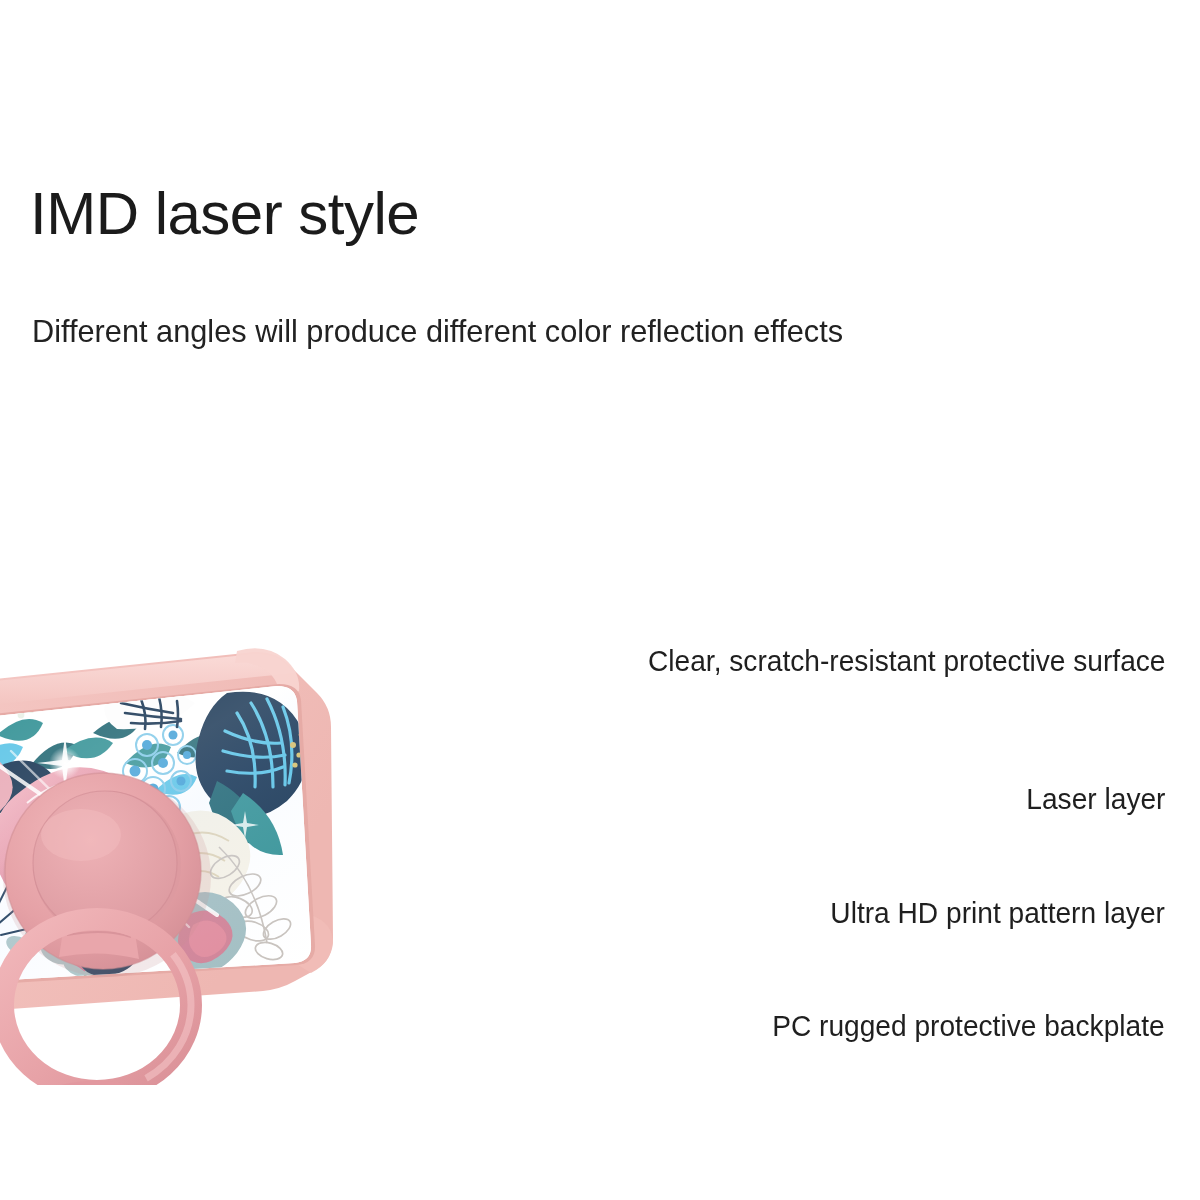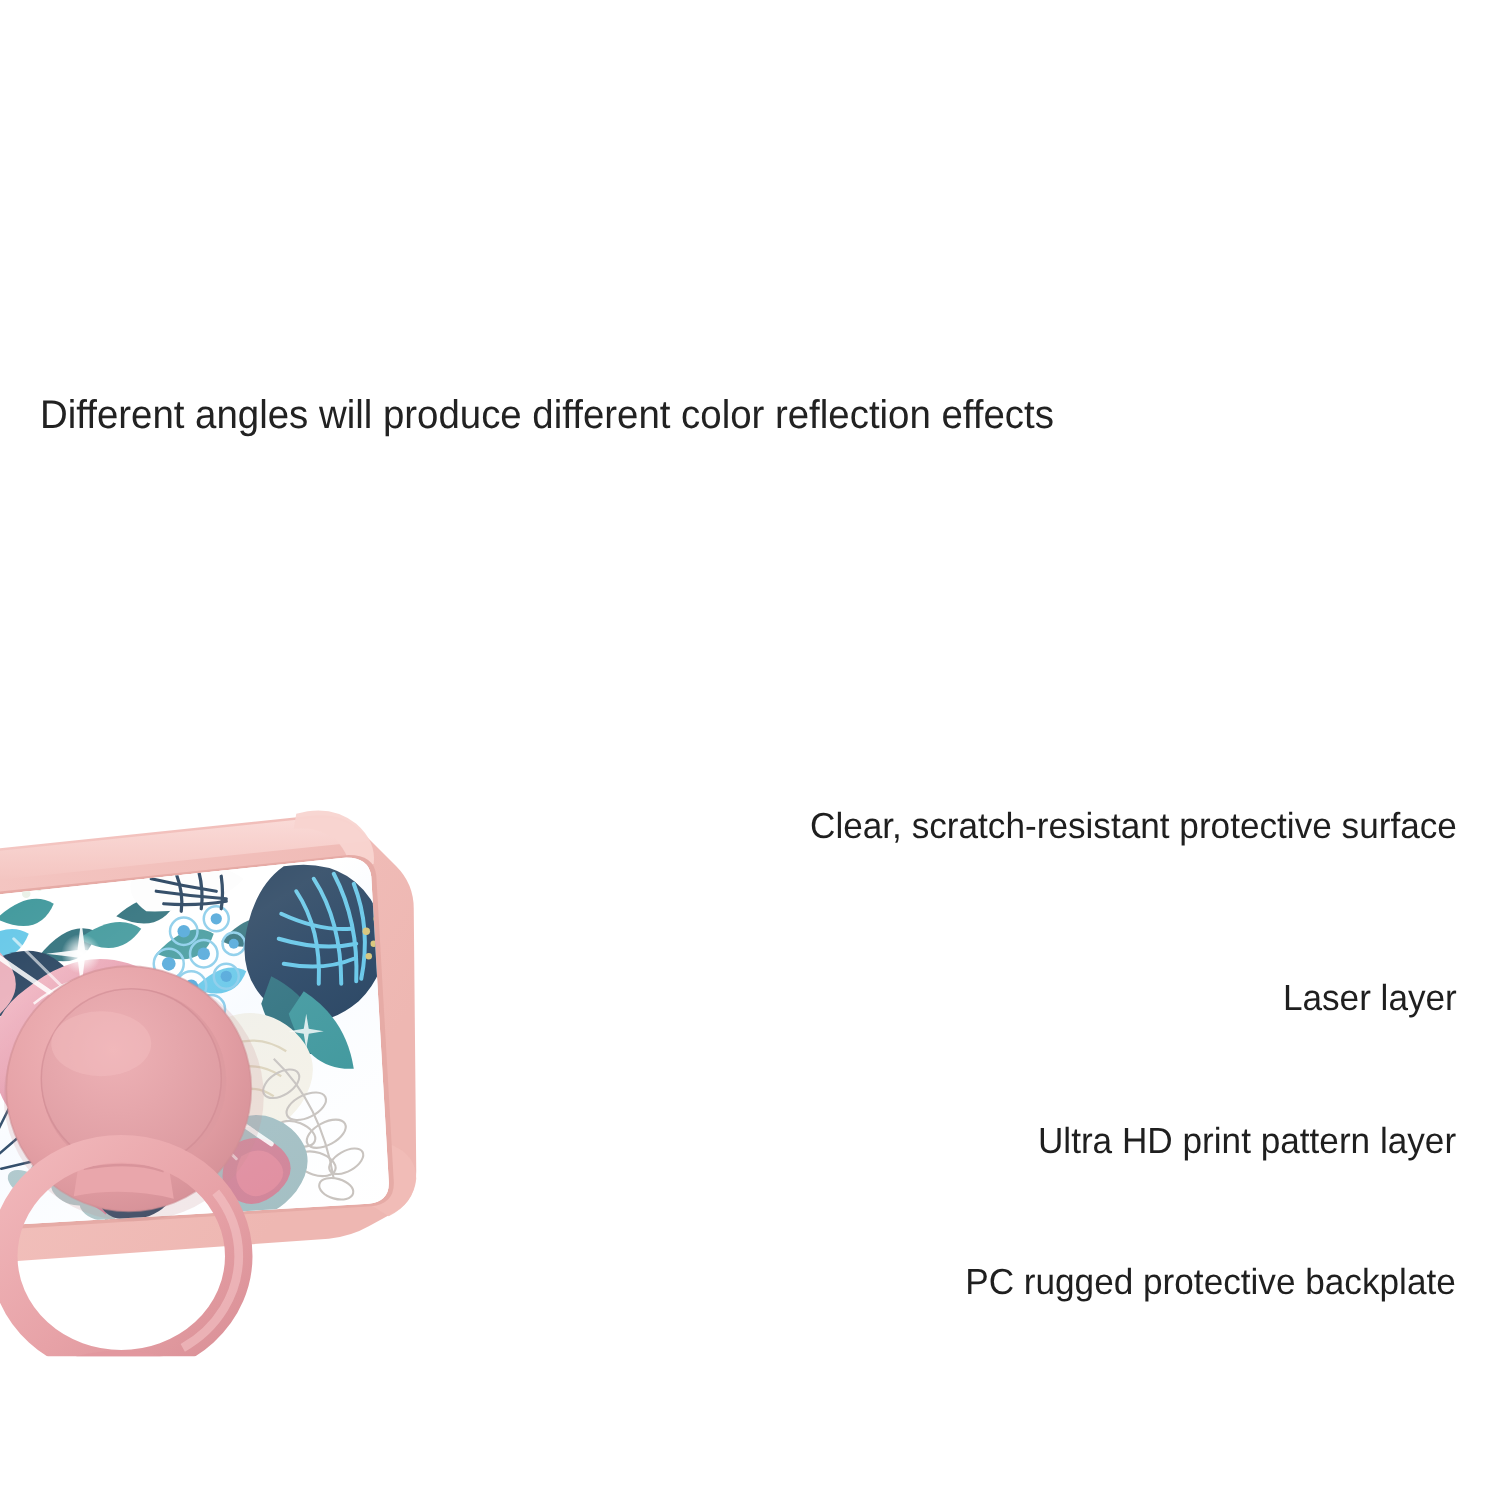--- a/index.html
+++ b/index.html
@@ -70,20 +70,21 @@
     width: 720px;
     height: 500px;
   }
   #case-figure svg { display: block; width: 100%; height: 100%; }
 </style>
 </head>
 <body>
 
 <div id="page">
 
+  <div id="title">IMD laser style</div>
 
   <div id="subtitle">Different angles will produce different color reflection effects</div>
 
   <div class="callout" id="callout-0">Clear, scratch-resistant protective surface</div>
   <div class="callout" id="callout-1">Laser layer</div>
   <div class="callout" id="callout-2">Ultra HD print pattern layer</div>
   <div class="callout" id="callout-3">PC rugged protective backplate</div>
 
   <div id="case-figure">
     <svg viewBox="0 0 720 500" xmlns="http://www.w3.org/2000/svg">

